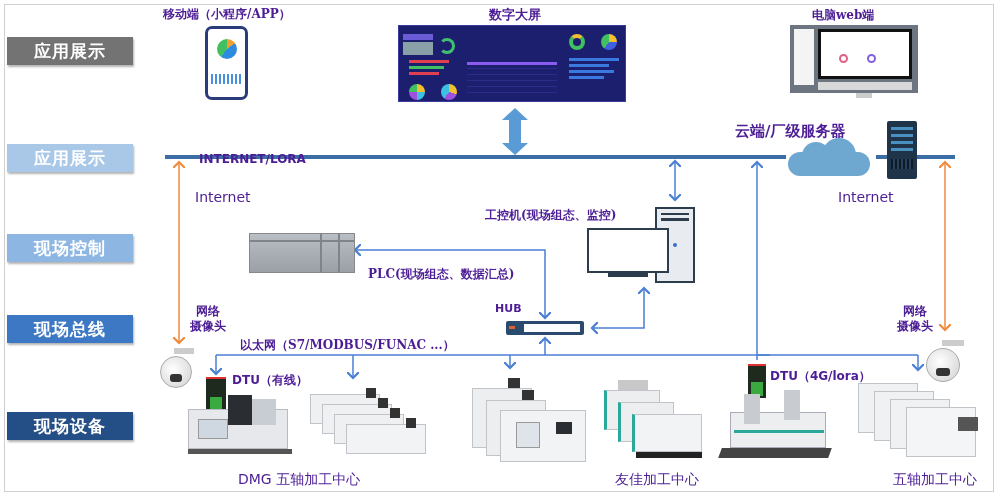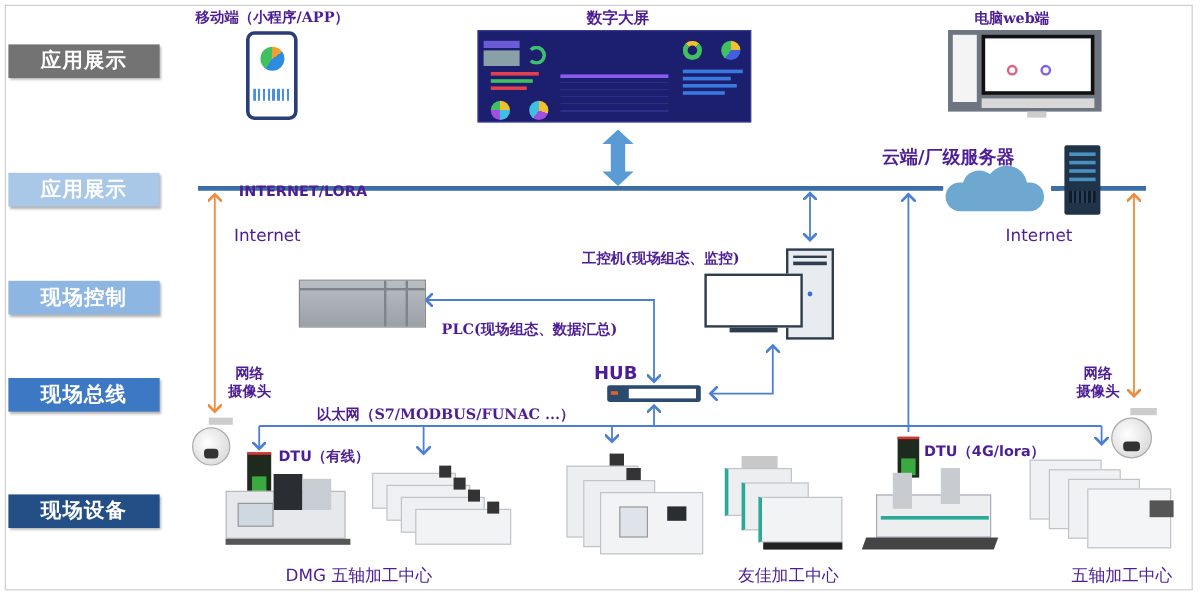--- a/index.html
+++ b/index.html
@@ -126,27 +126,27 @@
 <div class="abs" style="left:587px;top:228px;width:82px;height:45px;background:#fff;border:2px solid #2d3d4d;"></div>
 <div class="abs" style="left:608px;top:273px;width:40px;height:4px;background:#2d3d4d;"></div>
 
 <div class="abs" style="left:249px;top:233px;width:106px;height:40px;background:linear-gradient(180deg,#b9bec4,#9aa0a6);border:1px solid #888;">
   <div style="position:absolute;left:0;top:6px;width:100%;height:2px;background:#7e848a;"></div>
   <div style="position:absolute;left:70px;top:0;width:2px;height:100%;background:#7e848a;"></div>
   <div style="position:absolute;left:88px;top:0;width:2px;height:100%;background:#7e848a;"></div>
 </div>
 <div class="lbl serif" style="left:368px;top:266px;">PLC(现场组态、数据汇总)</div>
 
-<div class="lbl b" style="left:495px;top:302px;font-size:15px;">HUB</div>
+<div class="lbl b" style="left:495px;top:302px;font-size:11px;">HUB</div>
 <div class="abs" style="left:506px;top:321px;width:78px;height:14px;background:#2a4a6e;border-radius:2px;">
   <div style="position:absolute;left:3px;top:5px;width:6px;height:3px;background:#e06030;"></div>
   <div style="position:absolute;left:18px;top:3px;width:56px;height:8px;background:#fff;"></div>
 </div>
 
-<div class="lbl serif" style="left:264px;top:337px;font-size:12px;">以太网（S7/MODBUS/FUNAC ...）</div>
+<div class="lbl serif" style="left:240px;top:337px;font-size:12px;">以太网（S7/MODBUS/FUNAC ...）</div>
 <div class="lbl serif" style="left:190px;top:304px;font-size:12px;line-height:15px;white-space:pre;text-align:center;">网络
 摄像头</div>
 <div class="lbl serif" style="left:897px;top:304px;font-size:12px;line-height:15px;white-space:pre;text-align:center;">网络
 摄像头</div>
 
 <div class="abs" style="left:160px;top:348px;width:38px;height:42px;">
   <div style="position:absolute;left:14px;top:0;width:20px;height:6px;background:#ccc;"></div>
   <div style="position:absolute;left:0;top:8px;width:32px;height:32px;border-radius:50%;background:radial-gradient(circle at 40% 40%,#fff,#d0d0d0);border:1px solid #aaa;"></div>
   <div style="position:absolute;left:10px;top:26px;width:12px;height:8px;background:#333;border-radius:3px;"></div>
 </div>

